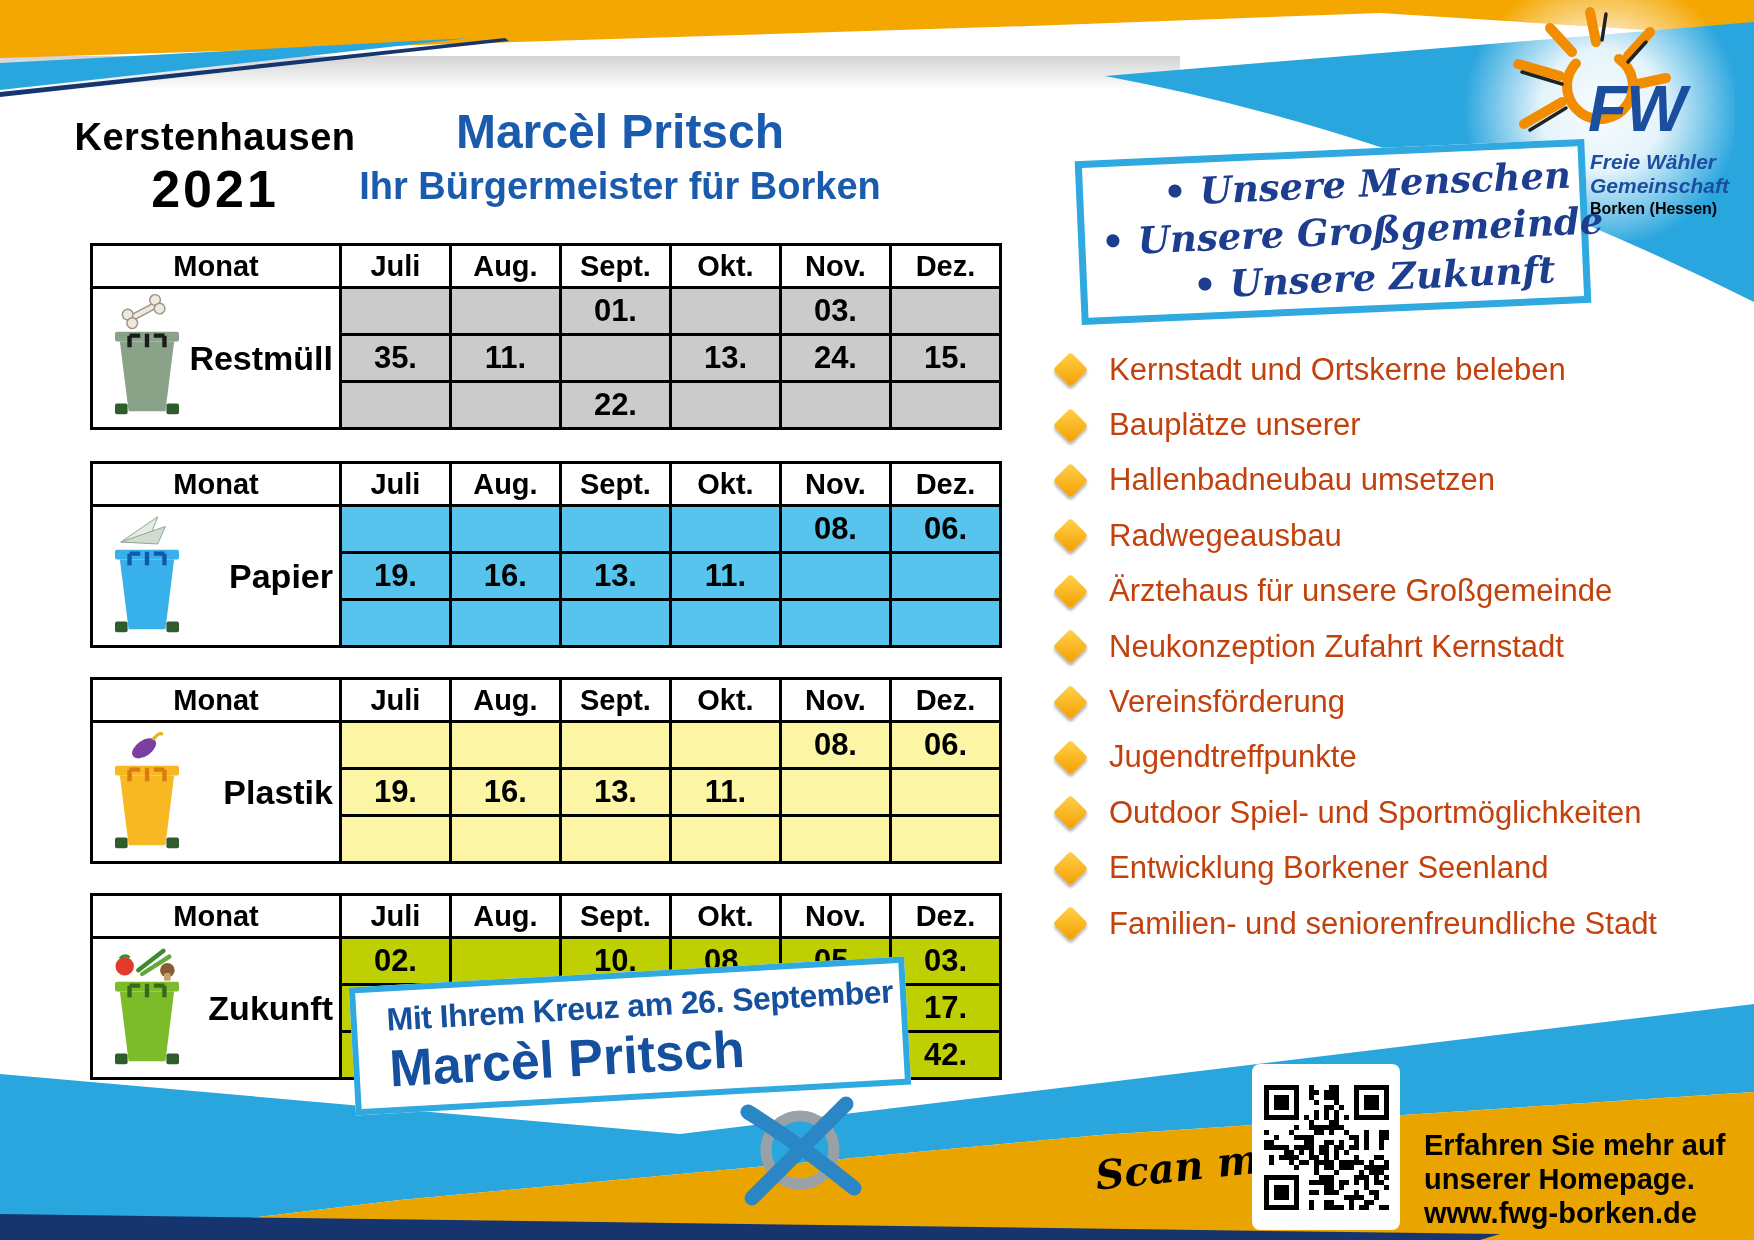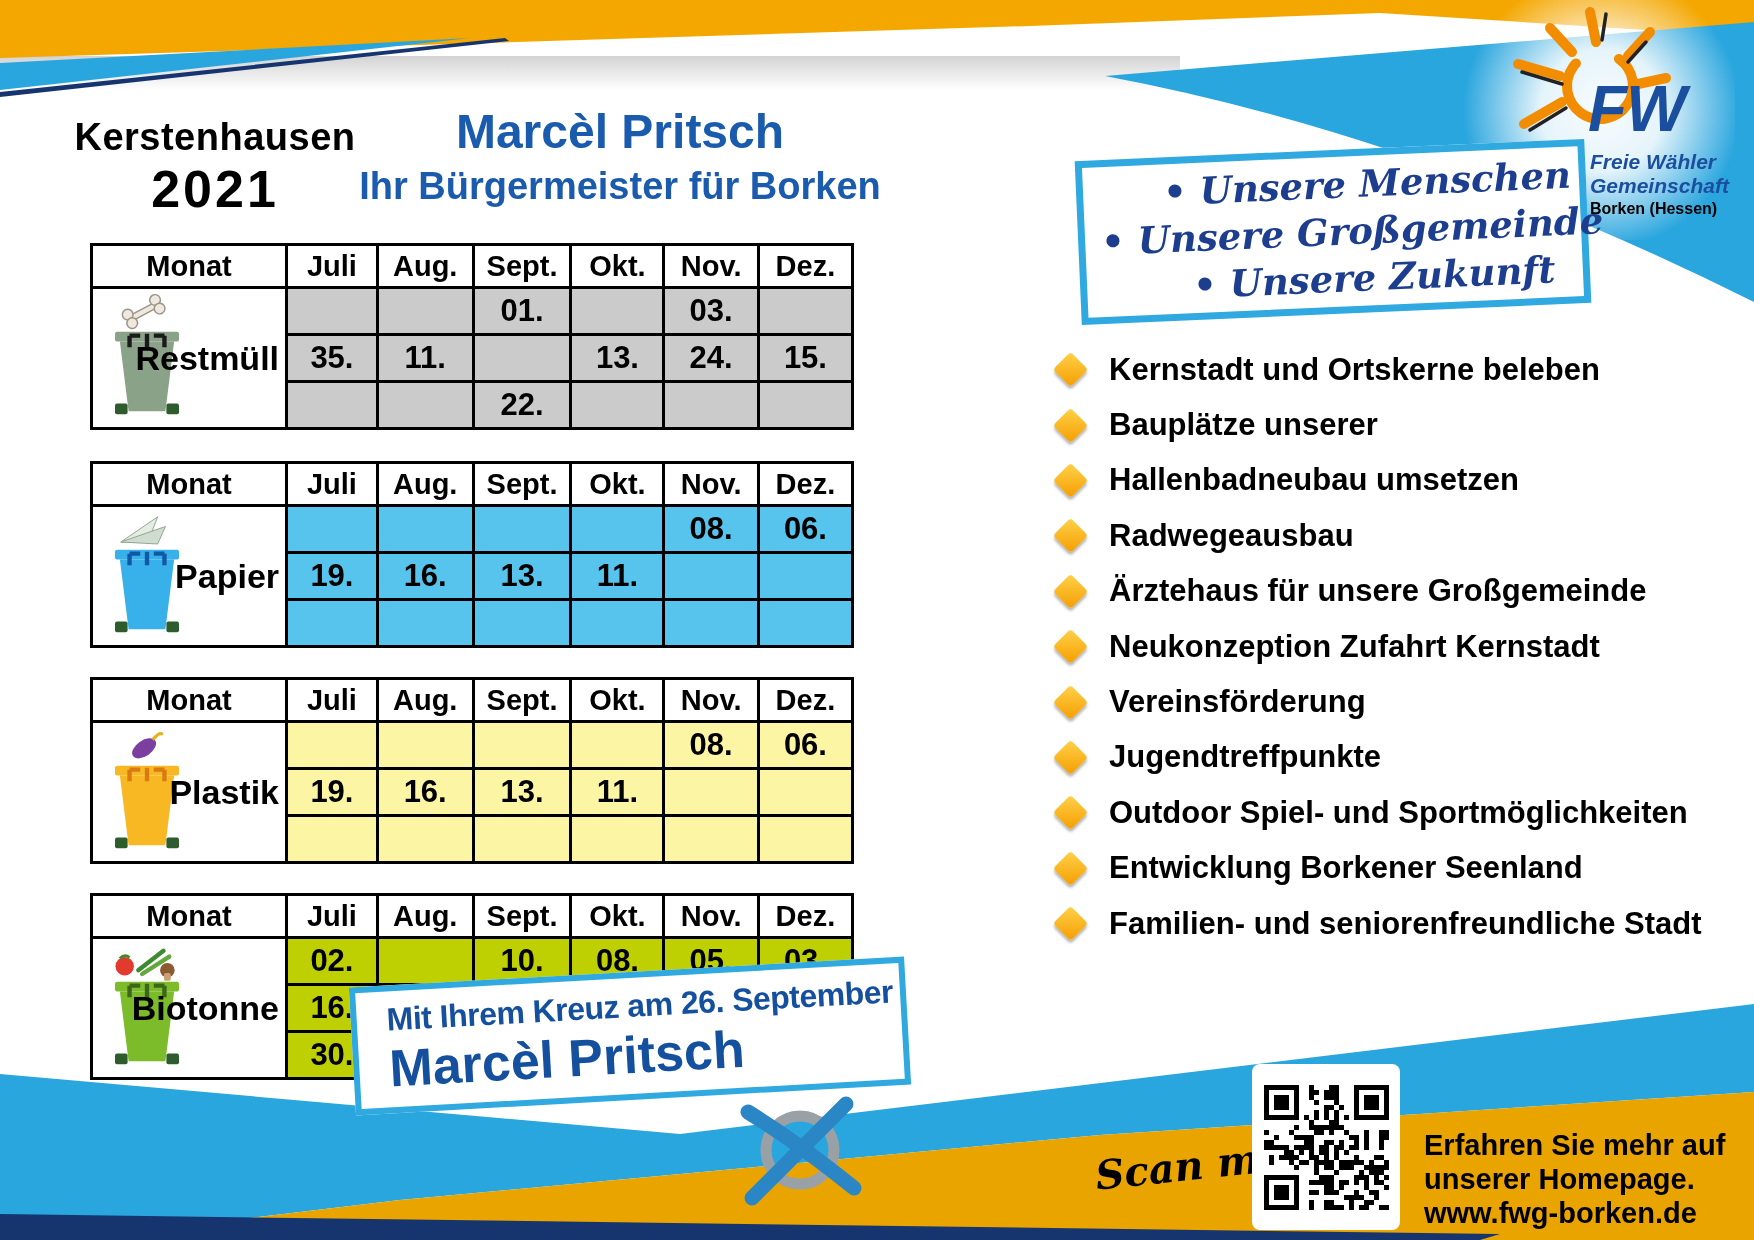--- a/index.html
+++ b/index.html
@@ -33,36 +33,36 @@
   
   .slogan{position:absolute;left:1078px;top:150px;width:496px;height:150px;z-index:3;
           border:7px solid #2fa9df;background:#fff;transform:rotate(-2.5deg);
           display:flex;flex-direction:column;justify-content:center;}
   .slogan .line{font-family:"DejaVu Serif",serif;font-style:italic;font-weight:bold;
                 font-size:37px;color:#1d3d8f;line-height:47px;white-space:nowrap;}
   .slogan .s0{margin-left:80px;} .slogan .s1{margin-left:16px;} .slogan .s2{margin-left:106px;}
 
   
   .cal-table{position:absolute;left:90px;width:920px;z-index:3;}
-  .cal-table table{border-collapse:collapse;width:764px;border:2px solid #000;background:#f9a8d4;}
+  .cal-table table{border-collapse:collapse;width:912px;border:2px solid #000;background:#f9a8d4;}
   .cal-table th,.cal-table td{border:3px solid #000;padding:0;}
   th.mh{height:40px;font-size:29px;font-weight:bold;text-align:center;background:#fff;color:#000;}
   td.datecell{height:44px;font-size:31px;font-weight:bold;text-align:center;color:#000;}
   td.labelcell{background:#fff;position:relative;}
   .binlabel{position:absolute;right:6px;top:50%;transform:translateY(-50%);
             font-size:34px;font-weight:bold;color:#000;}
   svg.bin{position:absolute;left:10px;top:4px;height:128px;width:88px;}
 
   
   .agenda{position:absolute;left:1052px;top:342px;width:700px;z-index:3;}
   .agenda-item{display:flex;align-items:center;height:55.4px;}
   .diamond{width:25px;height:25px;border-radius:4px;transform:rotate(45deg);flex:none;
            background:linear-gradient(135deg,#ffd24a,#f59d00);
            box-shadow:2px 2px 3px rgba(0,0,0,.3);margin:0 26px 0 6px;}
-  .agenda-item .txt{font-size:31px;font-weight:bold;color:#000000;white-space:nowrap;}
+  .agenda-item .txt{font-size:31px;font-weight:normal;color:#c2410c;white-space:nowrap;}
 
   
   .banner{position:absolute;left:352px;top:972px;width:556px;height:128px;z-index:4;
           background:#fff;border:6px solid #2fa9df;transform:rotate(-3.2deg);
           padding:10px 0 0 30px;box-sizing:border-box;}
   .banner .b1{font-size:32px;font-weight:bold;color:#15509f;white-space:nowrap;letter-spacing:-.5px;}
   .banner .b2{font-size:52px;font-weight:bold;color:#15509f;margin-top:0px;}
   .xmark{position:absolute;left:722px;top:1082px;z-index:5;}
   .scanme{position:absolute;left:1095px;top:1142px;z-index:4;font-family:"DejaVu Serif",serif;
           font-style:italic;font-weight:bold;font-size:40px;color:#000;transform:rotate(-6deg);}
@@ -349,21 +349,21 @@
                   <path d="M40,32 L68,14" stroke="#62a83c" stroke-width="4.5" stroke-linecap="round"></path>
                   <circle cx="66" cy="28" r="7.5" fill="#8a5a32"></circle>
                   <rect x="62.5" y="31" width="7" height="8" rx="2" fill="#caa06e"></rect>
                 </g>
                 <rect x="12" y="40" width="66" height="10" rx="2" fill="#7cbc2a"></rect>
                 <path d="M17,50 L73,50 L64,122 L26,122 Z" fill="#7cbc2a"></path>
                 <path d="M27,44 h11 M27,44 v12 M45,42 v14 M63,44 h-11 M63,44 v12" stroke="#3c661b" stroke-width="4.5" fill="none"></path>
                 <rect x="12" y="114" width="13" height="11" rx="2" fill="#2f5c2c"></rect>
                 <rect x="65" y="114" width="13" height="11" rx="2" fill="#2f5c2c"></rect>
               </svg>
-              <span class="binlabel">Biotonne</span>
+              <span class="binlabel">Zukunft</span>
             </td>
             <td class="datecell" style="background:#bfd002">02.</td>
             <td class="datecell" style="background:#bfd002"></td>
             <td class="datecell" style="background:#bfd002">10.</td>
             <td class="datecell" style="background:#bfd002">08.</td>
             <td class="datecell" style="background:#bfd002">05.</td>
             <td class="datecell" style="background:#bfd002">03.</td>
           </tr>
           <tr>
             <td class="datecell" style="background:#bfd002">16.</td>

